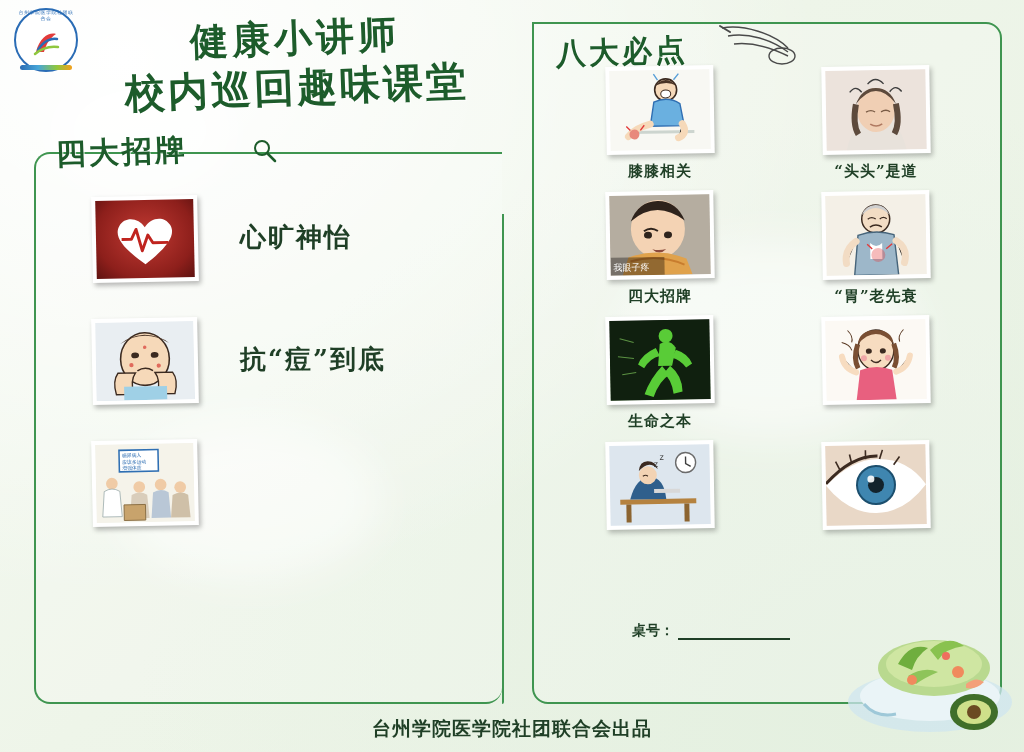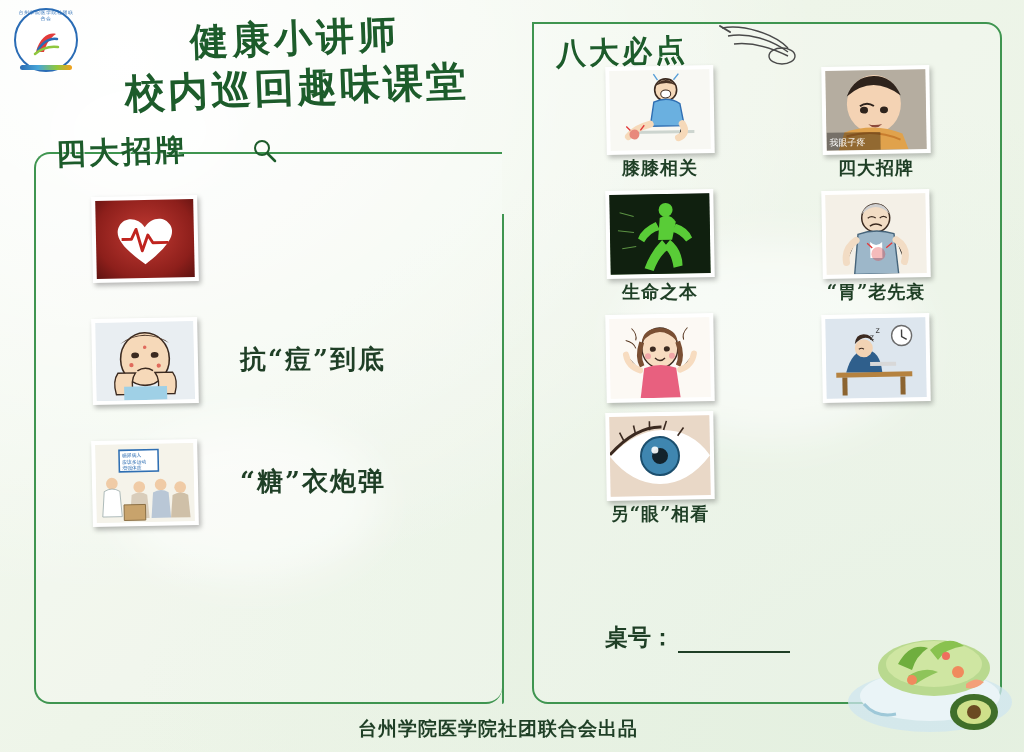--- a/index.html
+++ b/index.html
@@ -215,42 +215,42 @@
     box-shadow: 2px 3px 5px rgba(0,0,0,0.25);
     transform: rotate(-1deg);
   }
   .grid-frame .inner {
     width: 100%;
     height: 100%;
     overflow: hidden;
     position: relative;
   }
   .grid-caption {
-    margin-top: 2px;
+    margin-top: 8px;
     font-family: "DejaVu Serif", "Liberation Serif", serif;
-    font-size: 18px;
+    font-size: 15px;
     font-weight: bold;
     color: #1f3f26;
     letter-spacing: 1px;
   }
 
   
   .form {
     position: absolute;
     left: 590px;
     top: 622px;
     width: 200px;
   }
   .form-row {
     display: flex;
     align-items: flex-end;
     justify-content: flex-end;
     margin-bottom: 9px;
     font-family: "DejaVu Serif", "Liberation Serif", serif;
-    font-size: 23px;
+    font-size: 14px;
     color: #1f3f26;
     font-weight: bold;
   }
   .form-row .lbl { white-space: nowrap; }
   .form-row .line {
     width: 112px;
     border-bottom: 2px solid #1f3f26;
     height: 15px;
     margin-left: 4px;
   }
@@ -260,20 +260,21 @@
     position: absolute;
     left: 0;
     top: 716px;
     width: 996px;
     text-align: center;
     font-family: "DejaVu Serif", "Liberation Serif", serif;
     font-size: 19px;
     font-weight: bold;
     color: #1f3f26;
     letter-spacing: 1px;
+    padding-left: 14px;
   }
 
   
   .salad {
     position: absolute;
     right: 6px;
     bottom: 16px;
     width: 180px;
     height: 130px;
   }
@@ -325,20 +326,21 @@
 
     <div class="left-row">
       <div class="photo-frame">
         <div class="inner" style="background:radial-gradient(ellipse at 50% 45%, #c23a33 0%, #8d1f1b 70%, #5e1210 100%);">
           <svg viewBox="0 0 100 80" style="width:100%;height:100%;">
             <path d="M50 66 C26 48, 18 36, 24 26 C30 16, 44 18, 50 28 C56 18, 70 16, 76 26 C82 36, 74 48, 50 66 Z" fill="#ffffff"></path>
             <polyline points="26,40 36,40 41,30 47,52 53,36 58,44 74,44" fill="none" stroke="#c0241f" stroke-width="3" stroke-linejoin="round"></polyline>
           </svg>
         </div>
       </div>
+      <div class="left-label">心旷神怡</div>
     </div>
 
     <div class="left-row">
       <div class="photo-frame">
         <div class="inner" style="background:linear-gradient(#eef2f5,#dde6ec);">
           <svg viewBox="0 0 100 80" style="width:100%;height:100%;">
             <rect x="0" y="0" width="100" height="80" fill="#e9eef2"></rect>
             <ellipse cx="50" cy="38" rx="25" ry="27" fill="#f6d9b9" stroke="#3b2a20" stroke-width="1.6"></ellipse>
             <path d="M25 22 Q50 6 75 22 Q66 14 50 13 Q34 14 25 22 Z" fill="#4a3426"></path>
             <ellipse cx="40" cy="34" rx="4" ry="3" fill="#3b2a20"></ellipse>
@@ -373,21 +375,20 @@
             <circle cx="44" cy="44" r="6" fill="#f0cba6"></circle>
             <path d="M36 52 q8 -5 16 0 l2 24 h-20 z" fill="#d9cdbb"></path>
             <circle cx="66" cy="42" r="6" fill="#f0cba6"></circle>
             <path d="M58 50 q8 -5 16 0 l2 26 h-20 z" fill="#b9c7d6"></path>
             <circle cx="86" cy="45" r="6" fill="#f0cba6"></circle>
             <path d="M78 53 q8 -5 16 0 l2 23 h-20 z" fill="#cfc0a8"></path>
             <rect x="28" y="62" width="22" height="16" fill="#c8a36c" stroke="#8a6f44" stroke-width="1"></rect>
           </svg>
         </div>
       </div>
-      <div class="left-label">“糖”衣炮弹</div>
     </div>
 
   </div>
 
   <div class="right-grid">
 
     <div class="grid-cell">
       <div class="grid-frame">
         <div class="inner" style="background:#f7f7f2;">
           <svg viewBox="0 0 100 80" style="width:100%;height:100%;">
@@ -401,40 +402,82 @@
             <path d="M40 54 q-16 4 -22 12" stroke="#f6d9b9" stroke-width="7" stroke-linecap="round"></path>
             <path d="M72 54 q6 10 -4 14" stroke="#f6d9b9" stroke-width="7" stroke-linecap="round"></path>
             <circle cx="24" cy="64" r="5" fill="#e8897c"></circle>
             <path d="M20 60 l-4 -4 M30 60 l4 -5" stroke="#e23b3b" stroke-width="1.4"></path>
           </svg>
         </div>
       </div>
       <div class="grid-caption">膝膝相关</div>
     </div>
 
+    <div class="grid-cell">
+      <div class="grid-frame">
+        <div class="inner" style="background:#efe8e2;">
+          <svg viewBox="0 0 100 80" style="width:100%;height:100%;">
+            <rect width="100" height="80" fill="#ece3dc"></rect>
+            <path d="M20 80 q8 -34 30 -34 q22 0 30 34 z" fill="#e8e2db"></path>
+            <ellipse cx="50" cy="40" rx="19" ry="22" fill="#f0cfb4"></ellipse>
+            <path d="M30 34 q20 -26 40 0 q-6 -16 -20 -16 q-14 0 -20 16z" fill="#5d4a3c"></path>
+            <path d="M30 34 q-4 20 2 30 M70 34 q4 20 -2 30" stroke="#5d4a3c" stroke-width="6" fill="none"></path>
+            <path d="M40 42 q5 -3 9 0 M55 42 q5 -3 9 0" stroke="#7a5c46" stroke-width="1.4" fill="none"></path>
+            <path d="M44 54 q6 4 12 0" stroke="#b07a62" stroke-width="1.6" fill="none"></path>
+            <g stroke="#3f3f3f" stroke-width="1.4" fill="none">
+              <path d="M24 22 q6 -8 12 0"></path>
+              <path d="M64 22 q6 -8 12 0"></path>
+              <path d="M42 14 q8 -9 16 0"></path>
+            </g>
+          </svg>
+        </div>
+      </div>
+      <div class="grid-caption">“头头”是道</div>
+    </div>
 
     <div class="grid-cell">
       <div class="grid-frame">
         <div class="inner" style="background:#b8b0a2;">
           <svg viewBox="0 0 100 80" style="width:100%;height:100%;">
             <rect width="100" height="80" fill="#b5ada0"></rect>
             <ellipse cx="48" cy="34" rx="27" ry="29" fill="#f4d3b4"></ellipse>
             <path d="M21 26 q26 -22 54 0 q-8 -20 -27 -20 q-19 0 -27 20z" fill="#2e231c"></path>
             <path d="M34 36 q7 -5 14 0" stroke="#2e231c" stroke-width="2" fill="none"></path>
             <ellipse cx="38" cy="40" rx="4" ry="3.4" fill="#2e231c"></ellipse>
             <ellipse cx="58" cy="40" rx="4" ry="3.4" fill="#2e231c"></ellipse>
             <path d="M42 54 q7 7 14 0 q-7 2 -14 0z" fill="#8c4a3c"></path>
             <path d="M18 62 q30 -10 58 2 l6 16 h-70z" fill="#e0a24c"></path>
             <path d="M20 66 q28 -8 54 4" stroke="#c87d2e" stroke-width="2" fill="none"></path>
             <rect x="0" y="62" width="54" height="18" fill="rgba(0,0,0,0.35)"></rect>
             <text x="3" y="75" fill="#ffffff" font-size="9" font-family="sans-serif">我眼子疼</text>
           </svg>
         </div>
       </div>
       <div class="grid-caption">四大招牌</div>
+    </div>
+
+    <div class="grid-cell">
+      <div class="grid-frame">
+        <div class="inner" style="background:#f3efe6;">
+          <svg viewBox="0 0 100 80" style="width:100%;height:100%;">
+            <rect width="100" height="80" fill="#f4f0e7"></rect>
+            <circle cx="50" cy="24" r="14" fill="#f2dcc4" stroke="#3b2a20" stroke-width="1.5"></circle>
+            <path d="M36 20 q14 -14 28 0 q-4 -10 -14 -10 q-10 0 -14 10z" fill="#cfcfcf"></path>
+            <path d="M42 24 q4 -3 8 0 M54 24 q4 -3 7 0" stroke="#3b2a20" stroke-width="1.3" fill="none"></path>
+            <path d="M44 32 q6 -4 12 0" stroke="#3b2a20" stroke-width="1.4" fill="none"></path>
+            <path d="M32 40 q18 -6 36 0 l4 40 h-44z" fill="#9db7c9" stroke="#46647a" stroke-width="1.4"></path>
+            <path d="M44 48 q6 6 12 0 l0 16 h-12z" fill="#ffffff"></path>
+            <path d="M30 46 q-12 8 -10 22" stroke="#f2dcc4" stroke-width="7" stroke-linecap="round"></path>
+            <path d="M70 46 q12 8 8 22" stroke="#f2dcc4" stroke-width="7" stroke-linecap="round"></path>
+            <circle cx="52" cy="60" r="7" fill="rgba(226,59,59,0.35)"></circle>
+            <path d="M46 54 l-5 -5 M60 54 l6 -5" stroke="#e23b3b" stroke-width="1.4"></path>
+          </svg>
+        </div>
+      </div>
+      <div class="grid-caption">“胃”老先衰</div>
     </div>
 
     <div class="grid-cell">
       <div class="grid-frame">
         <div class="inner" style="background:linear-gradient(#0d1b0d,#1c3a14);">
           <svg viewBox="0 0 100 80" style="width:100%;height:100%;">
             <rect width="100" height="80" fill="#10200f"></rect>
             <g fill="#5ed63a" opacity="0.95">
               <circle cx="56" cy="16" r="7"></circle>
               <path d="M50 24 q10 -6 16 4 l-4 18 h-14z"></path>
@@ -443,41 +486,20 @@
               <path d="M52 46 q-12 12 -18 28 l9 3 q6 -16 16 -22z"></path>
               <path d="M60 46 q12 10 12 26 l-9 2 q-2 -16 -10 -20z"></path>
             </g>
             <g stroke="#9af06e" stroke-width="1" opacity="0.55">
               <path d="M10 18 l14 4 M8 36 l16 2 M12 54 l14 -2"></path>
             </g>
           </svg>
         </div>
       </div>
       <div class="grid-caption">生命之本</div>
-    </div>
-
-    <div class="grid-cell">
-      <div class="grid-frame">
-        <div class="inner" style="background:#f3efe6;">
-          <svg viewBox="0 0 100 80" style="width:100%;height:100%;">
-            <rect width="100" height="80" fill="#f4f0e7"></rect>
-            <circle cx="50" cy="24" r="14" fill="#f2dcc4" stroke="#3b2a20" stroke-width="1.5"></circle>
-            <path d="M36 20 q14 -14 28 0 q-4 -10 -14 -10 q-10 0 -14 10z" fill="#cfcfcf"></path>
-            <path d="M42 24 q4 -3 8 0 M54 24 q4 -3 7 0" stroke="#3b2a20" stroke-width="1.3" fill="none"></path>
-            <path d="M44 32 q6 -4 12 0" stroke="#3b2a20" stroke-width="1.4" fill="none"></path>
-            <path d="M32 40 q18 -6 36 0 l4 40 h-44z" fill="#9db7c9" stroke="#46647a" stroke-width="1.4"></path>
-            <path d="M44 48 q6 6 12 0 l0 16 h-12z" fill="#ffffff"></path>
-            <path d="M30 46 q-12 8 -10 22" stroke="#f2dcc4" stroke-width="7" stroke-linecap="round"></path>
-            <path d="M70 46 q12 8 8 22" stroke="#f2dcc4" stroke-width="7" stroke-linecap="round"></path>
-            <circle cx="52" cy="60" r="7" fill="rgba(226,59,59,0.35)"></circle>
-            <path d="M46 54 l-5 -5 M60 54 l6 -5" stroke="#e23b3b" stroke-width="1.4"></path>
-          </svg>
-        </div>
-      </div>
-      <div class="grid-caption">“胃”老先衰</div>
     </div>
 
     <div class="grid-cell">
       <div class="grid-frame">
         <div class="inner" style="background:#fbf8f3;">
           <svg viewBox="0 0 100 80" style="width:100%;height:100%;">
             <rect width="100" height="80" fill="#fcf9f4"></rect>
             <ellipse cx="50" cy="30" rx="18" ry="20" fill="#f7dcc0" stroke="#3b2a20" stroke-width="1.4"></ellipse>
             <path d="M32 24 q18 -20 36 0 q-2 -14 -18 -14 q-16 0 -18 14z" fill="#7a4f33"></path>
             <path d="M32 24 q-5 14 0 24 M68 24 q5 14 0 24" stroke="#7a4f33" stroke-width="5" fill="none"></path>
@@ -537,21 +559,20 @@
             <g stroke="#3b2a20" stroke-width="1.6">
               <path d="M14 24 l-4 -8"></path>
                 <path d="M26 18 l-2 -9"></path>
                 <path d="M40 14 l0 -9"></path>
               <path d="M54 14 l3 -9"></path>
                 <path d="M68 20 l6 -8"></path>
             </g>
           </svg>
         </div>
       </div>
-      <div class="grid-caption">另“眼”相看</div>
     </div>
 
   </div>
 
   <div class="form">
     <div class="form-row">
       <span class="lbl">桌号：</span>
       <span class="line"></span>
     </div>
   </div>

